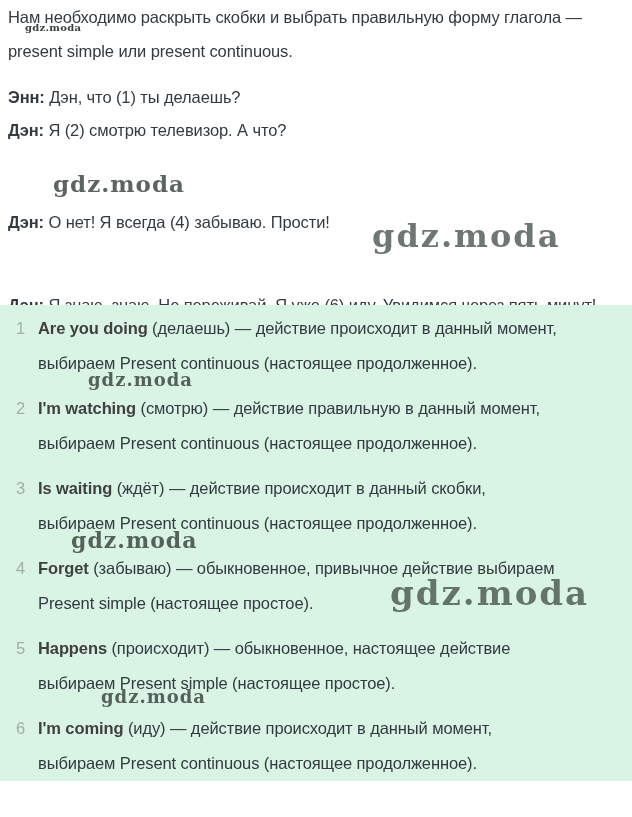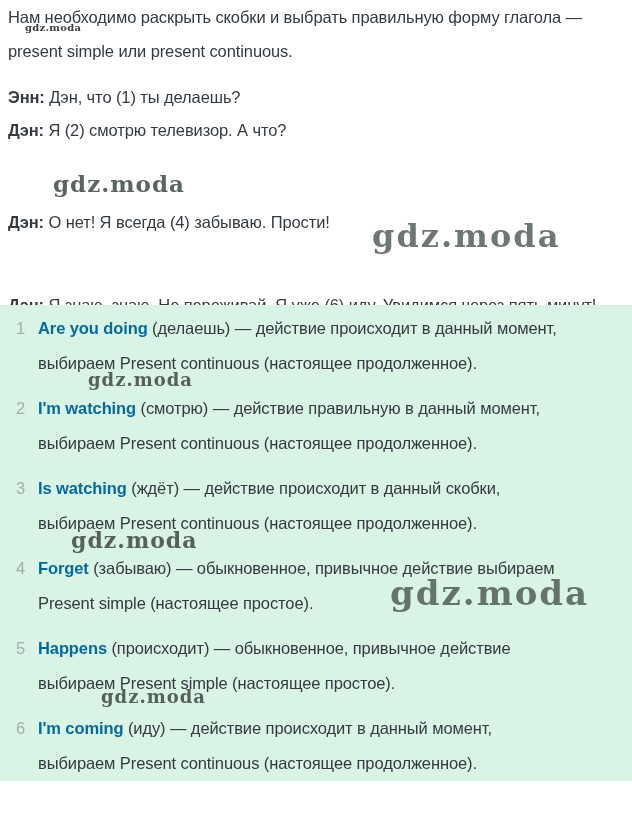--- a/index.html
+++ b/index.html
@@ -43,21 +43,21 @@
   .answer-item {
     position: relative;
     margin: 0 8px 10px 0;
     padding-left: 38px;
     font-size: 16.5px; line-height: 35px; letter-spacing: -0.1px;
   }
   .answer-item .num {
     position: absolute; left: 16px; top: 0;
     color: #a3aeab; font-weight: 400;
   }
-  .answer-item b { font-weight: 700; color: #0369a1; }
+  .answer-item b { font-weight: 700; color: #404040; }
   .answer-item .aline { white-space: nowrap; }
 
   
   .wm {
     position: absolute;
     font-family: "DejaVu Serif", serif;
     font-weight: 700;
     color: rgba(56, 66, 60, 0.82);
     letter-spacing: 1px;
     white-space: nowrap;
@@ -96,33 +96,33 @@
     </div>
 
     <div class="answer-item">
       <span class="num">2</span>
       <div class="aline"><b>I'm watching</b><span> (смотрю) — действие правильную в данный момент,</span></div>
       <div class="aline">выбираем Present continuous (настоящее продолженное).</div>
     </div>
 
     <div class="answer-item">
       <span class="num">3</span>
-      <div class="aline"><b>Is watching</b><span> (ждёт) — действие происходит в данный скобки,</span></div>
+      <div class="aline"><b>Is waiting</b><span> (ждёт) — действие происходит в данный скобки,</span></div>
       <div class="aline">выбираем Present continuous (настоящее продолженное).</div>
     </div>
 
     <div class="answer-item">
       <span class="num">4</span>
       <div class="aline"><b>Forget</b><span> (забываю) — обыкновенное, привычное действие выбираем</span></div>
       <div class="aline">Present simple (настоящее простое).</div>
     </div>
 
     <div class="answer-item">
       <span class="num">5</span>
-      <div class="aline"><b>Happens</b><span> (происходит) — обыкновенное, привычное действие</span></div>
+      <div class="aline"><b>Happens</b><span> (происходит) — обыкновенное, настоящее действие</span></div>
       <div class="aline">выбираем Present simple (настоящее простое).</div>
     </div>
 
     <div class="answer-item">
       <span class="num">6</span>
       <div class="aline"><b>I'm coming</b><span> (иду) — действие происходит в данный момент,</span></div>
       <div class="aline">выбираем Present continuous (настоящее продолженное).</div>
     </div>
 
   </div>

